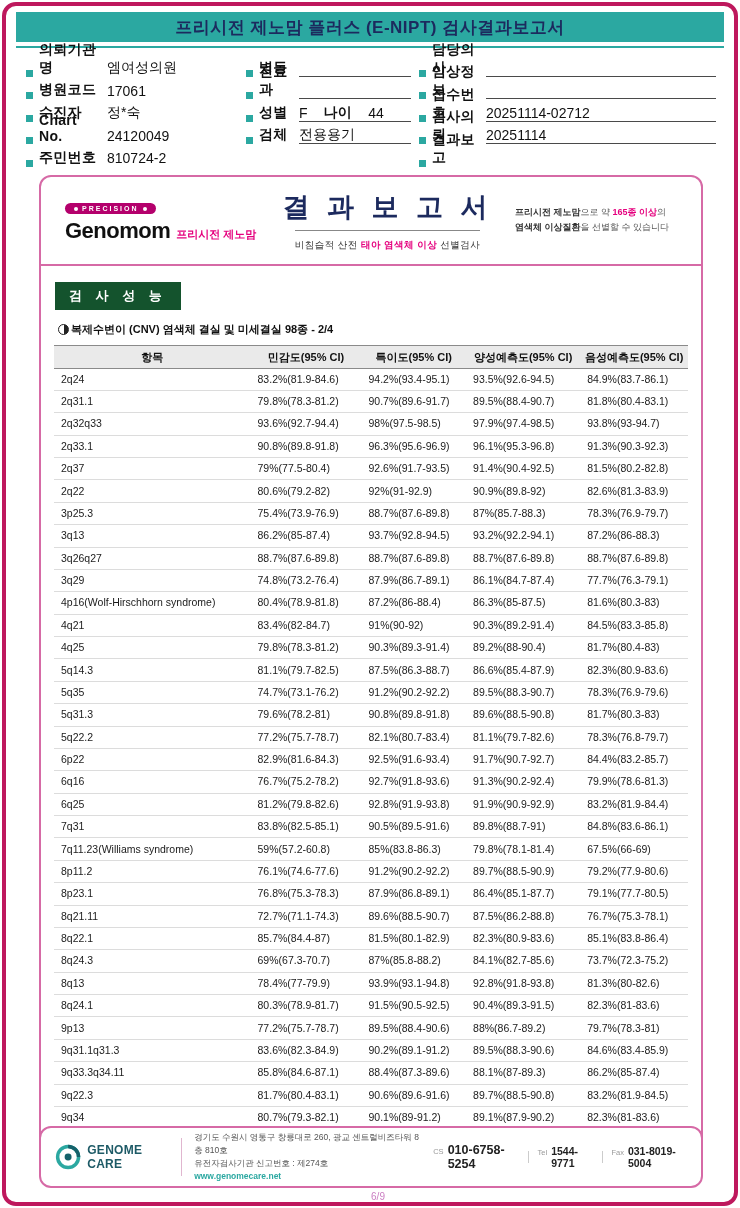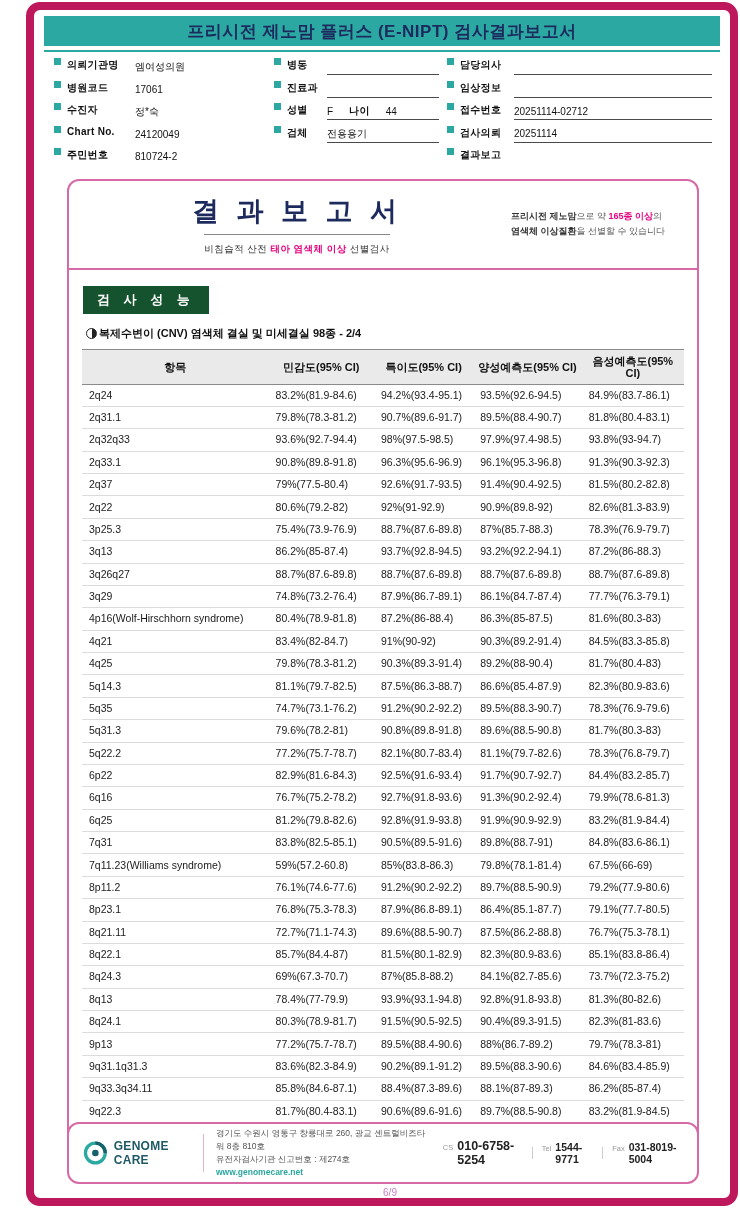--- a/index.html
+++ b/index.html
@@ -1,27 +1,27 @@
 <!DOCTYPE html>
 <html><head>
 <meta charset="utf-8">
 <style>
   * { box-sizing: border-box; margin: 0; padding: 0; }
   html, body { width: 740px; height: 1208px; overflow: hidden; background: #fff;
     font-family: "Liberation Sans", "DejaVu Sans", sans-serif; }
-  .page { position: absolute; inset: 2px; border: 8px solid #be185d; border-radius: 14px; background: #fff; margin-left: 24px; }
+  .page { position: absolute; inset: 2px; border: 4px solid #be185d; border-radius: 14px; background: #fff; }
 
   
   .teal-bar { margin: 6px 10px 0; height: 30px; background: #2BA8A1; display: flex; align-items: center; justify-content: center; }
   .top-title { color: #1C2A5E; font-weight: bold; font-size: 17px; letter-spacing: 0.5px; }
   .top-rule { margin: 4px 10px 0; border-top: 2px solid #2BA8A1; }
 
   
   .patient-grid { margin: 6px 18px 0 20px; display: grid; grid-template-columns: 212px 165px 1fr; column-gap: 8px; }
-  .pf-row { display: flex; align-items: flex-start; height: 22.5px; font-size: 10px; color: #111; }
+  .pf-row { display: flex; align-items: flex-end; height: 22.5px; font-size: 14px; color: #111; }
   .marker { width: 7px; height: 7px; background: #2BA8A1; margin-right: 6px; flex: 0 0 auto; }
   .pf-label { font-weight: bold; letter-spacing: 0.3px; flex: 0 0 auto; }
   .pcol1 .pf-label { width: 64px; }
   .pcol2 .pf-label { width: 36px; }
   .pcol3 .pf-label { width: 50px; }
   .pf-label.auto { width: auto; }
   .pf-valwrap { flex: 1; display: flex; align-items: center; gap: 16px; height: 17px; margin-left: 4px; }
   .u .pf-valwrap { border-bottom: 1px solid #4a4a4a; }
   .pf-value { white-space: nowrap; }
 
@@ -182,20 +182,31 @@
         </div>
         <div class="pf-row u">
           <span class="marker"></span>
           <span class="pf-label">결과보고</span>
         </div>
       </div>
   </div>
 
   <div class="report-box">
     <div class="report-header">
+      <div class="rh-logo">
+        <span class="badge">
+          <span class="dot"></span>
+          <span>PRECISION</span>
+          <span class="dot"></span>
+        </span>
+        <div class="logo-row">
+          <span class="logo-name">Genomom</span>
+          <span class="logo-kr">프리시전 제노맘</span>
+        </div>
+      </div>
       <div class="rh-center">
         <div class="rh-title">결 과 보 고 서</div>
         <div class="rh-sub">
           <span>비침습적 산전 </span><span class="hl-pink">태아 염색체 이상</span><span> 선별검사</span>
         </div>
       </div>
       <div class="rh-note">
         <div><b>프리시전 제노맘</b><span>으로 약 </span><span class="hl-pink">165종 이상</span><span>의</span></div>
         <div><b>염색체 이상질환</b><span>을 선별할 수 있습니다</span></div>
       </div>

